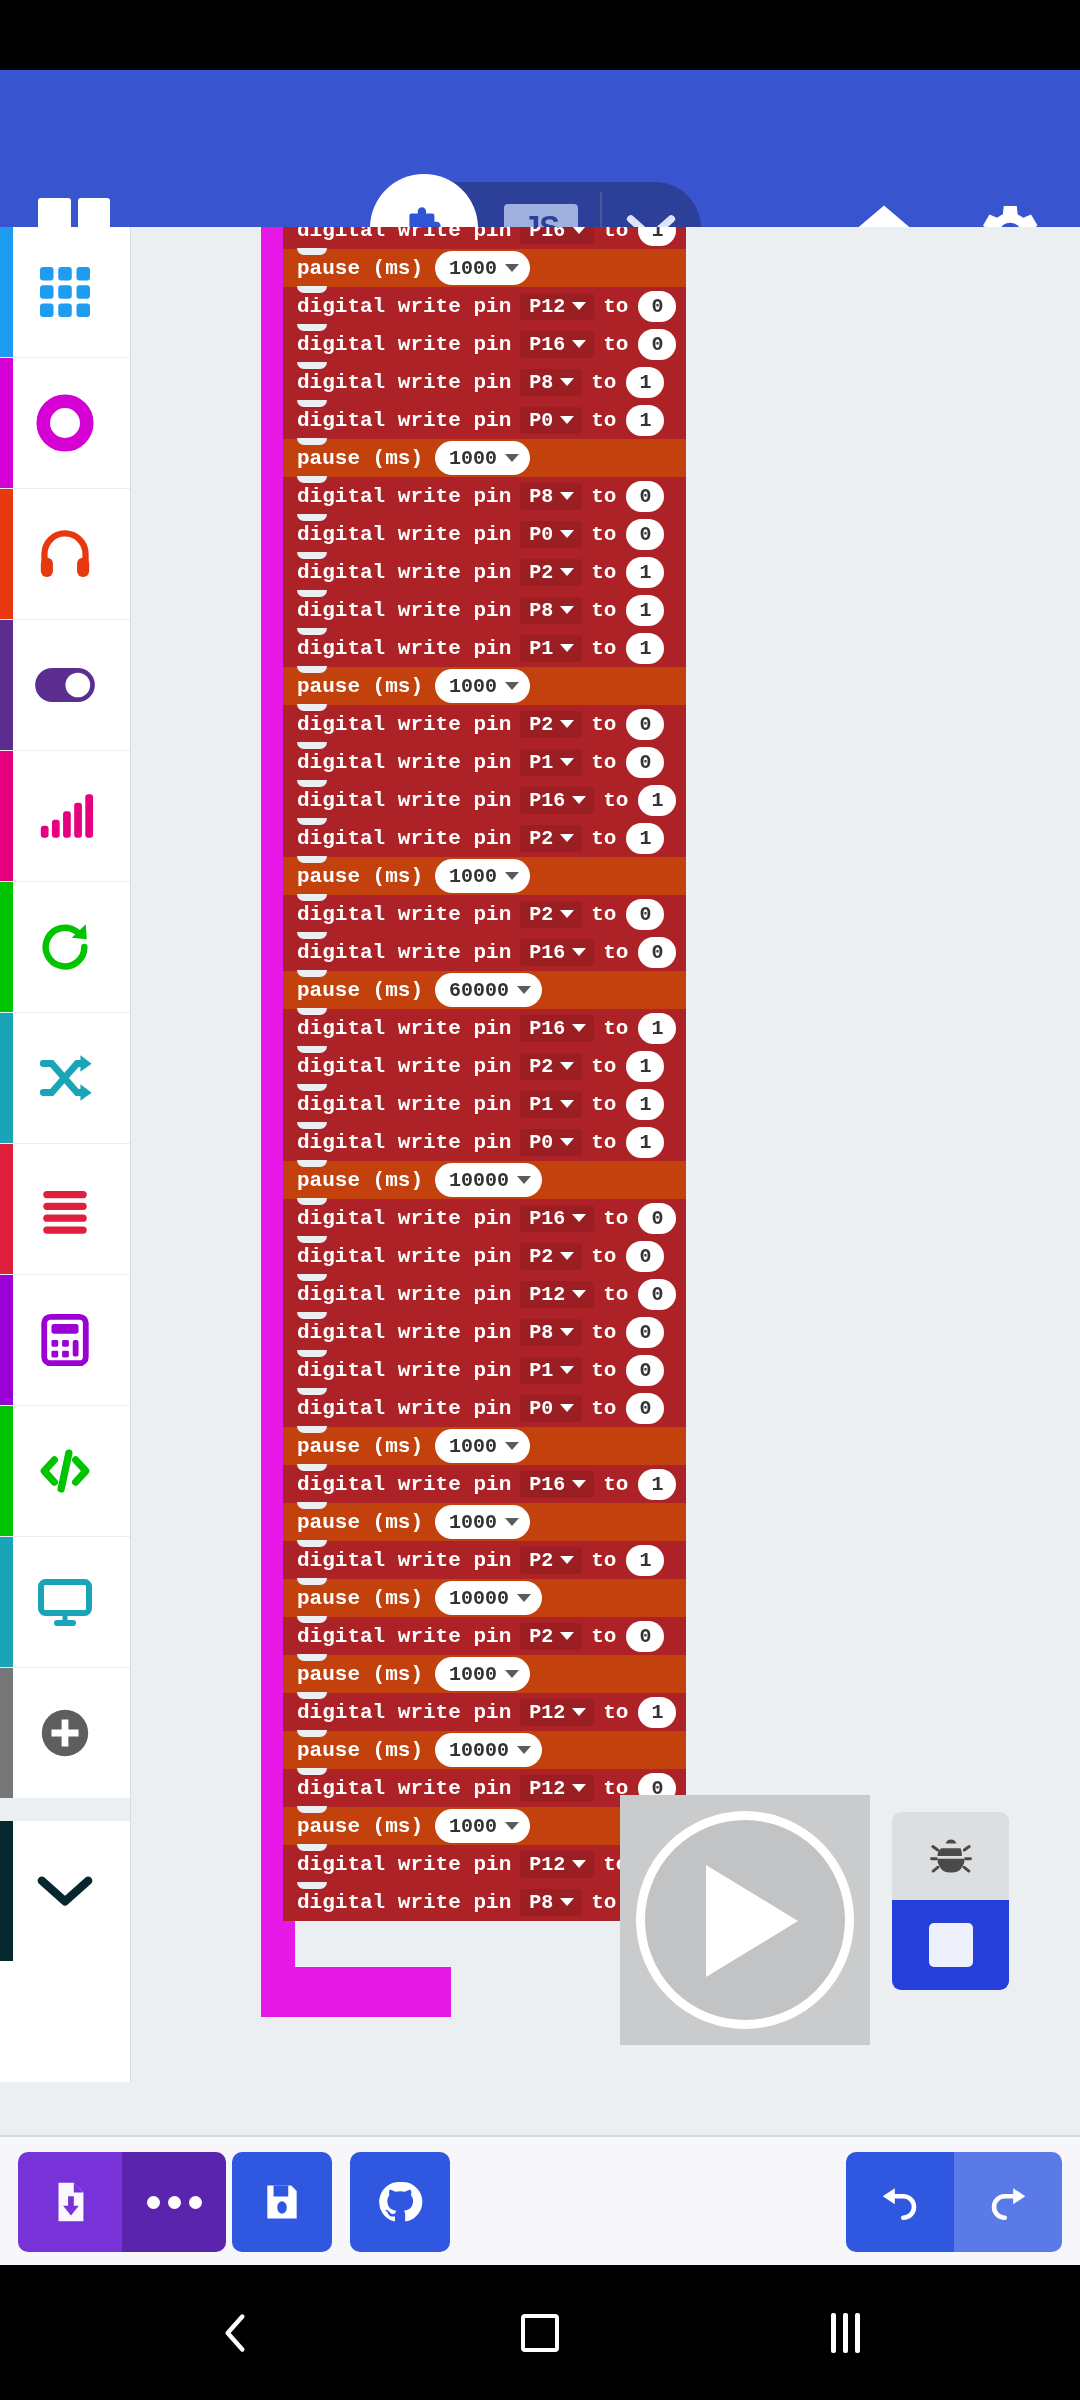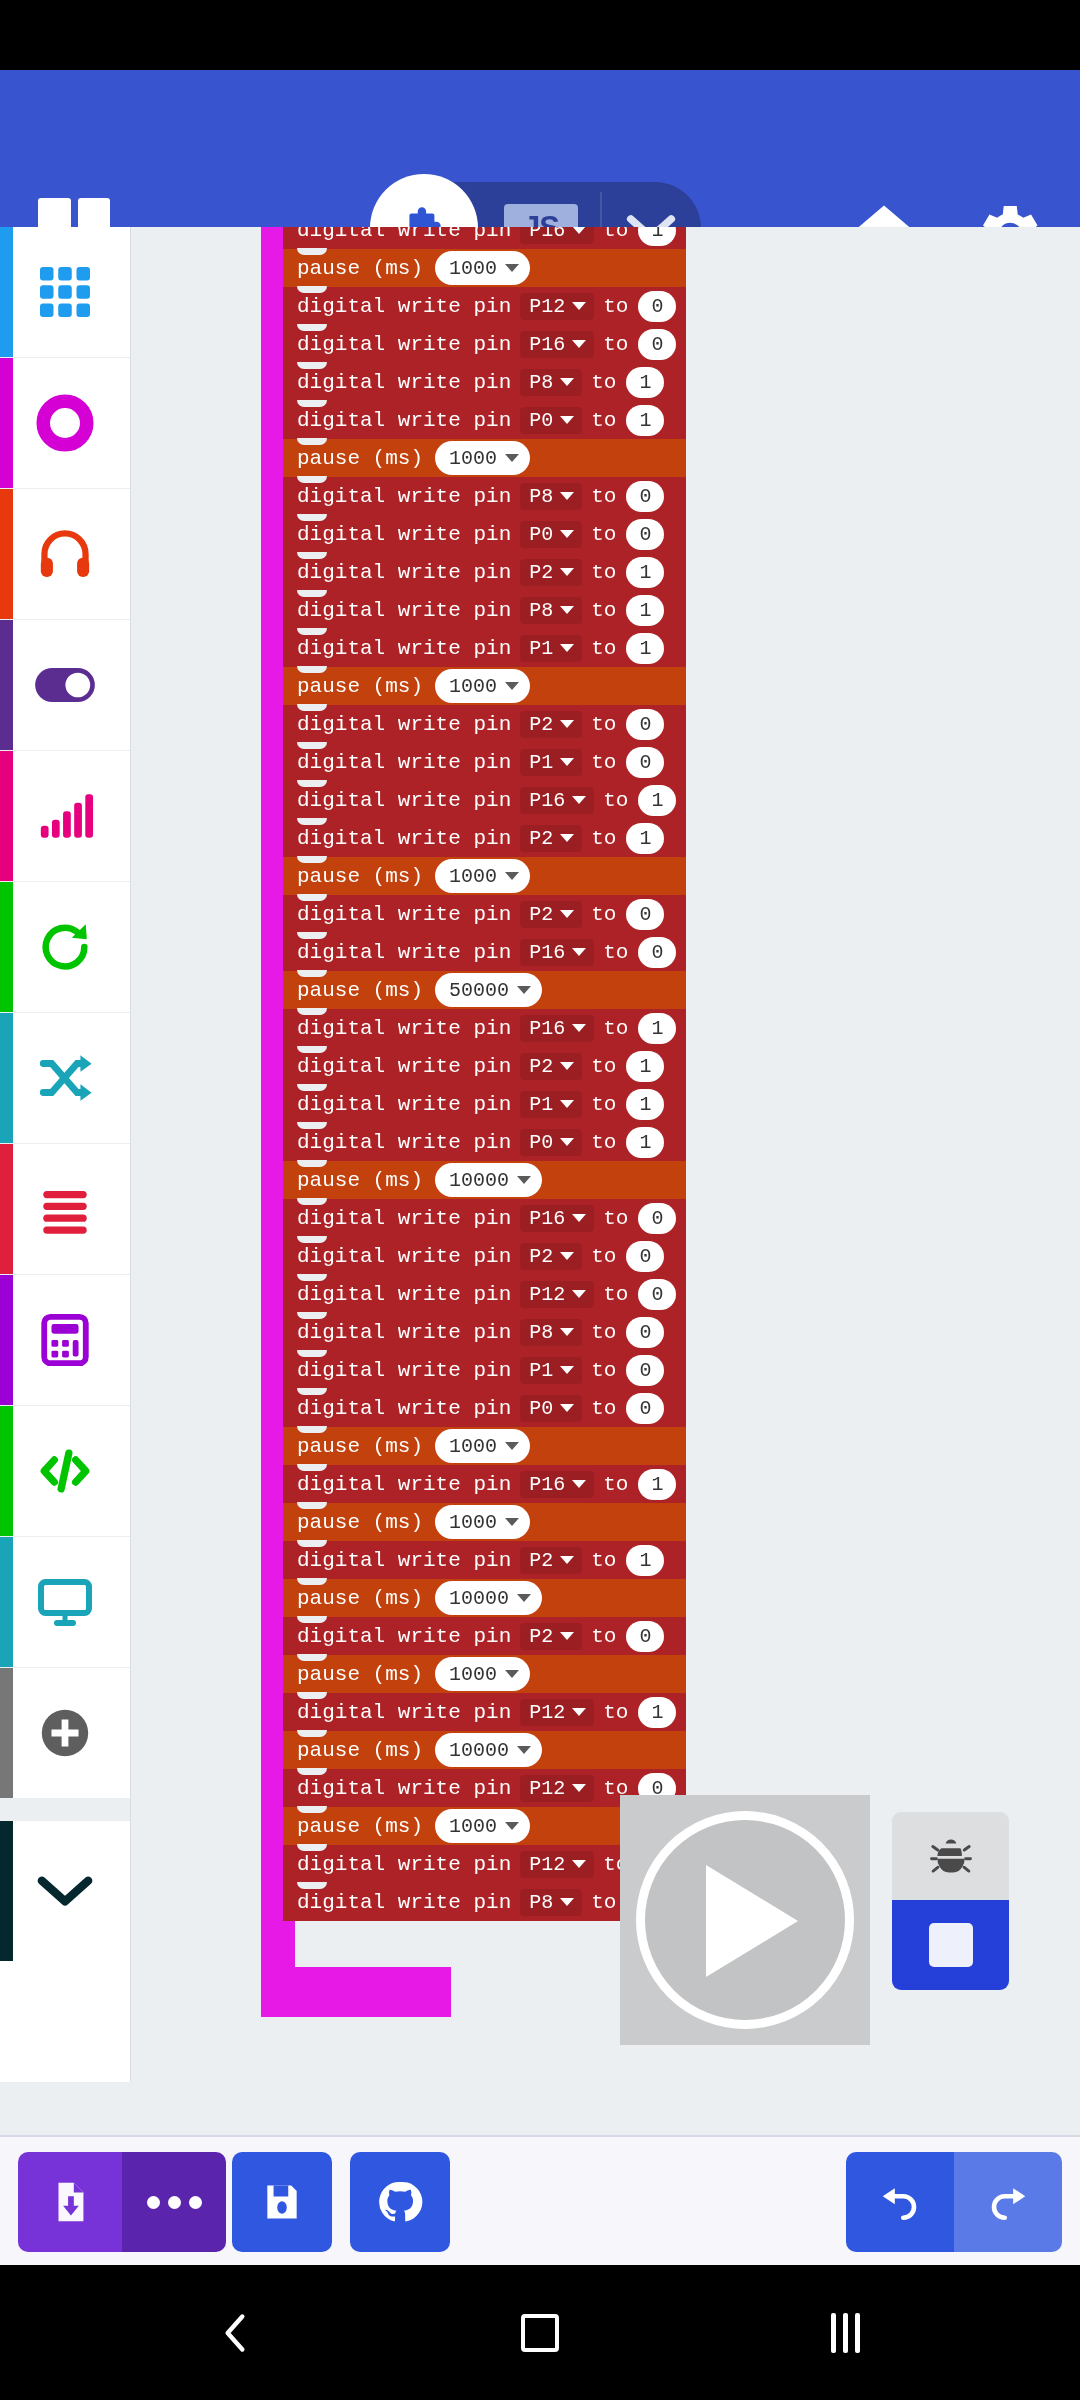--- a/index.html
+++ b/index.html
@@ -42,21 +42,21 @@
          display:flex; align-items:center; justify-content:center; }
   .cat .stripe { position:absolute; left:0; top:0; width:13px; height:100%; }
   .cat .glyph { width:66px; height:66px; display:flex; align-items:center; justify-content:center; }
   .cat-gap { height:22px; background:#eceff1; border:none; }
   .cat.last { height:140px; border-bottom:none; }
 
   
   .workspace { position:absolute; left:131px; top:227px; width:949px; height:1855px;
                background:#eceff1; overflow:hidden; }
 
-  .stack { position:absolute; left:130px; top:-16px; width:auto; }
+  .stack { position:absolute; left:130px; top:-16px; width:auto;font-weight:bold; }
   .stack-spine { position:absolute; left:0; top:0; width:34px; height:1806px; background:#e619e6; }
   .stack-foot { position:absolute; left:0; top:1756px; width:190px; height:50px; background:#e619e6; }
 
   .blk { position:relative; margin-left:22px; height:38px; display:flex; align-items:center;
          padding:0 10px 0 14px; color:#fff; font-size:21px;
          font-family:"Liberation Mono", monospace; white-space:nowrap; }
   .blk.write { background:#ad2226; }
   .blk.pause { background:#c2410c; }
   .blk .lbl { letter-spacing:0px; }
   .blk .pin-field { margin:0 9px; background:rgba(0,0,0,0.10); border-radius:4px;
@@ -500,21 +500,21 @@
             <span class="pin-field">
               <span>P16</span>
               <span class="tri w"></span>
             </span>
             <span class="lbl">to</span>
             <span class="num-field">0</span>
           </div>
           <div class="blk pause">
             <span class="lbl">pause (ms)</span>
             <span class="val-field">
-              <span>50000</span>
+              <span>60000</span>
               <span class="tri d"></span>
             </span>
           </div>
           <div class="blk write">
             <span class="lbl">digital write pin</span>
             <span class="pin-field">
               <span>P16</span>
               <span class="tri w"></span>
             </span>
             <span class="lbl">to</span>

